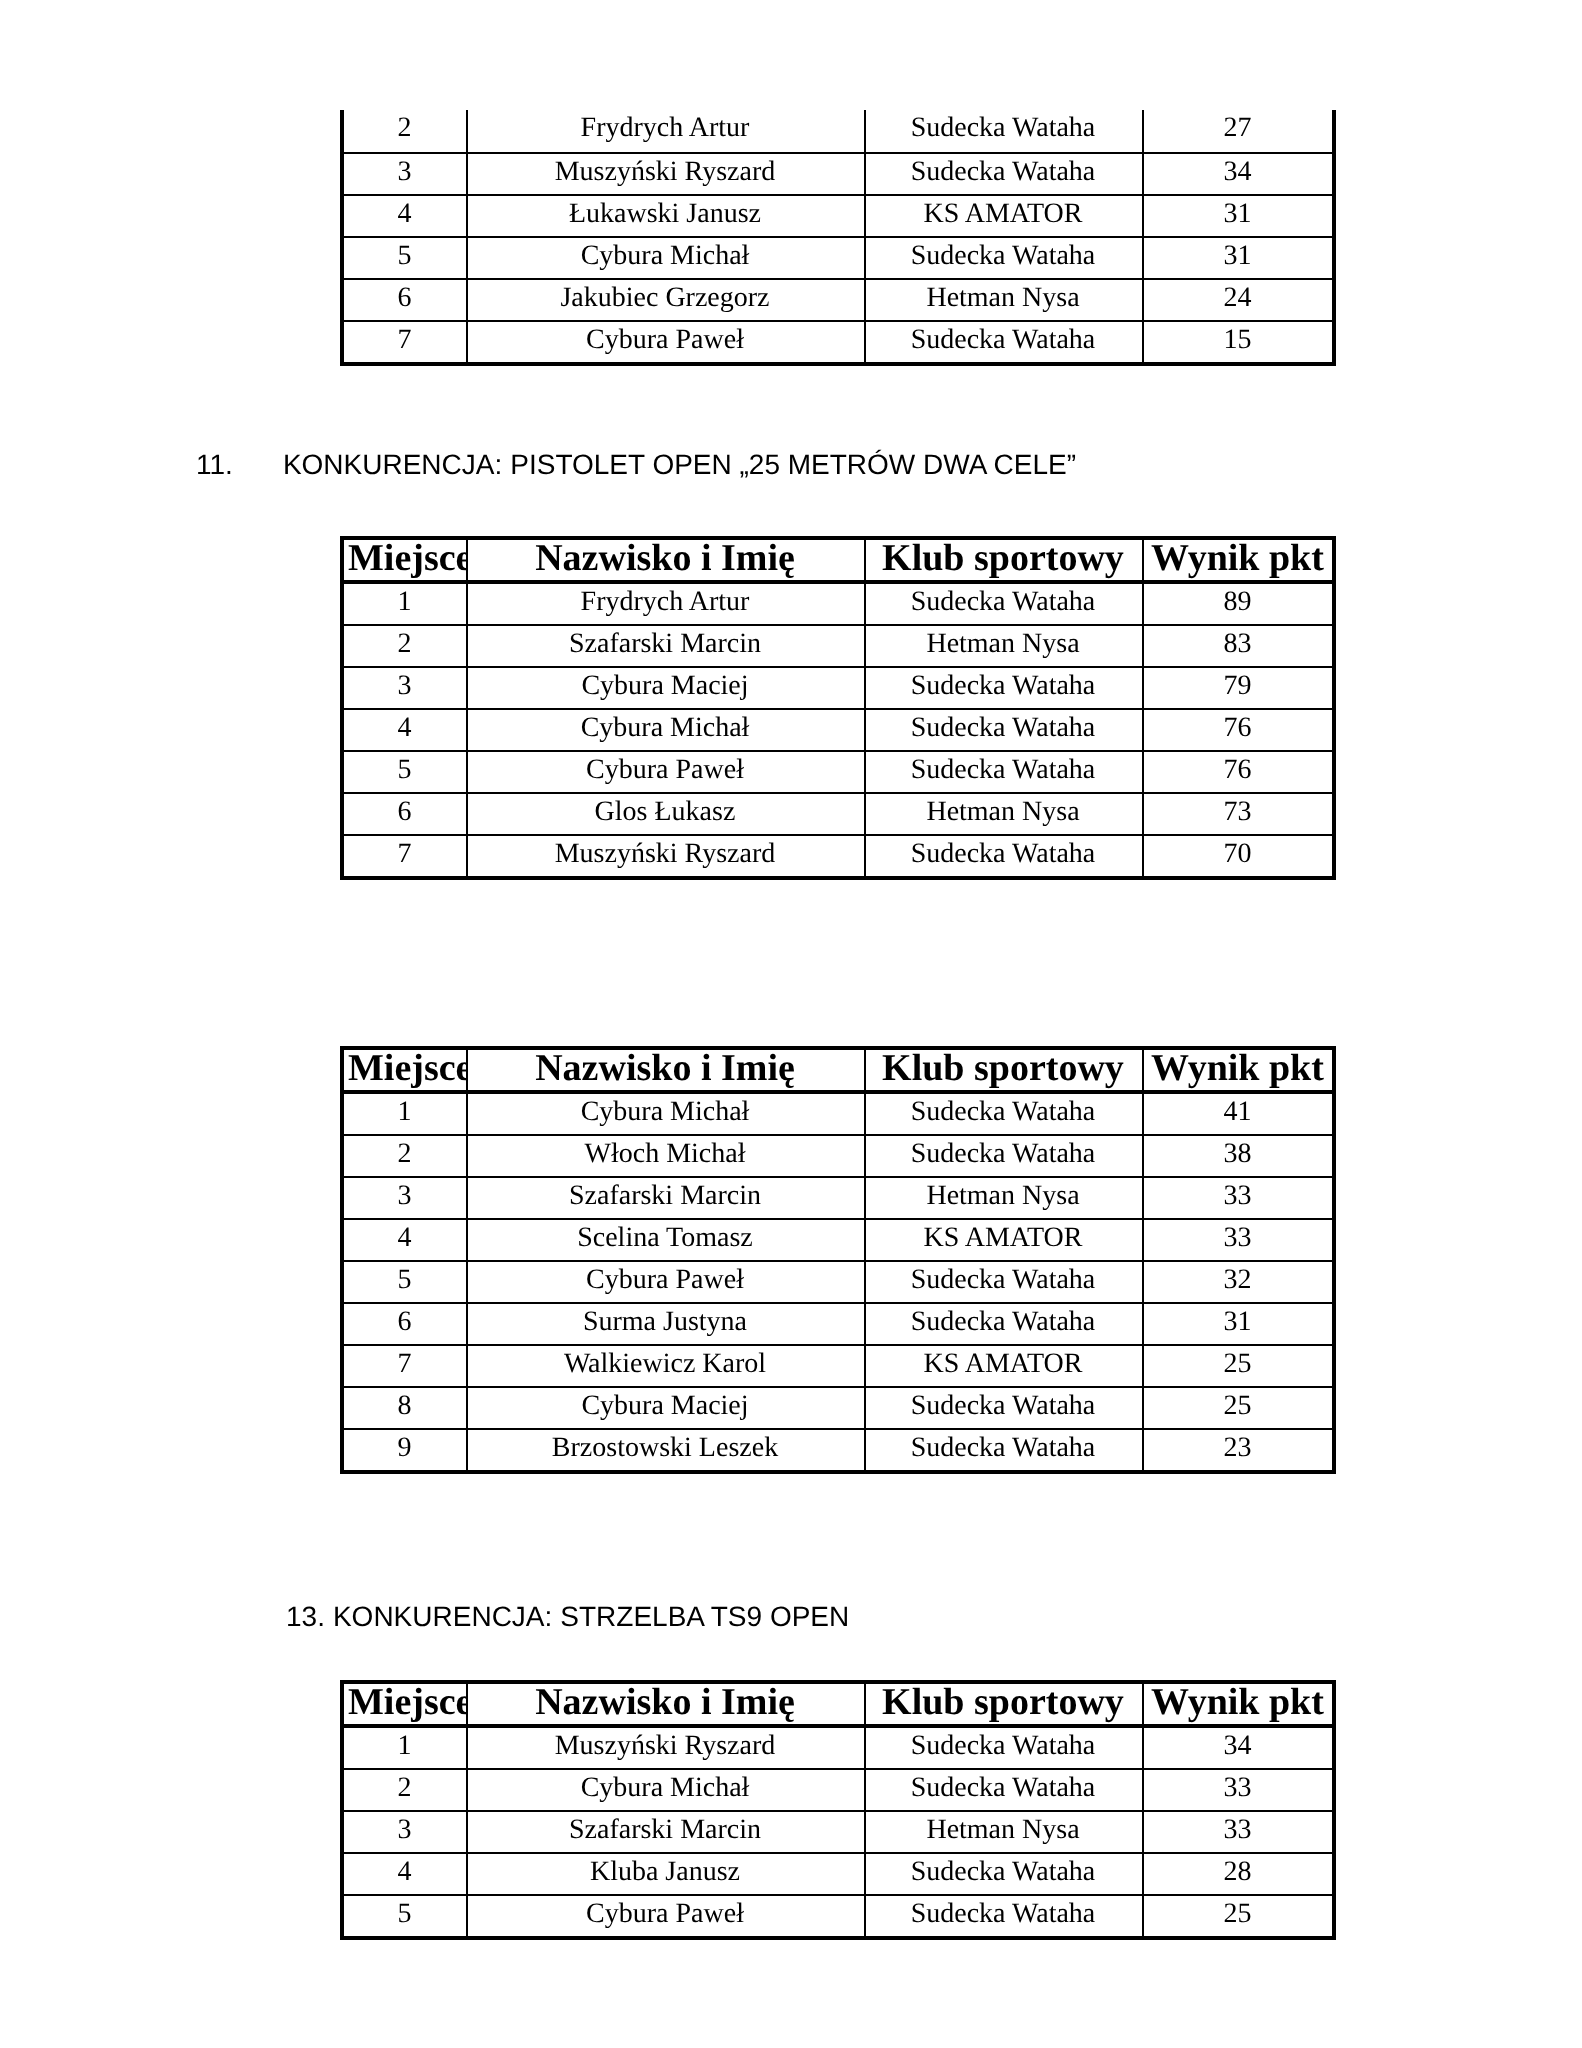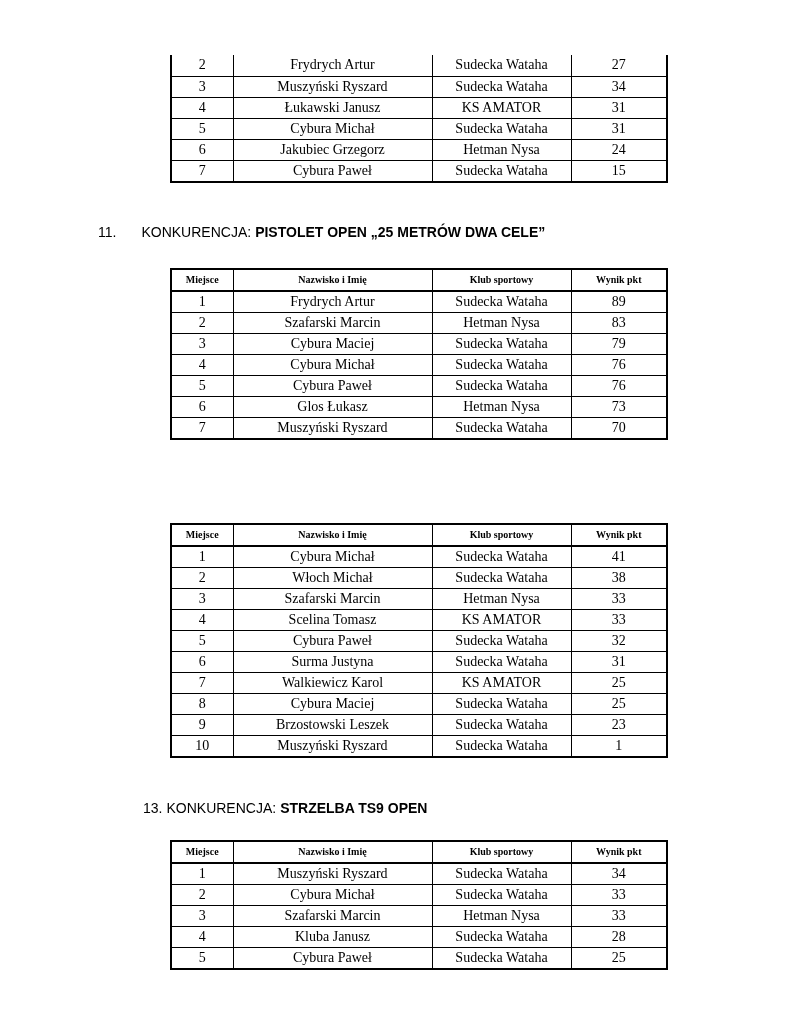--- a/index.html
+++ b/index.html
@@ -32,39 +32,39 @@
     vertical-align: middle;
     font-size: 14px;
     line-height: 20px;
     height: 21px;
     padding: 0 2px;
     white-space: nowrap;
     overflow: hidden;
   }
   .results-table th {
     font-weight: bold;
-    font-size: 10px;
+    font-size: 19px;
     border-bottom-width: 2px;
   }
   .results-table.continued,
   .results-table.continued tr:first-child td {
     border-top: none;
   }
   .heading {
     position: absolute;
     left: 98px;
     font-family: "Liberation Sans", sans-serif;
     font-size: 14px;
     line-height: 17px;
     color: #000000;
     white-space: nowrap;
   }
   .heading .hnum { margin-right: 25px; }
   .heading.tight .hnum { margin-right: 4px; margin-left: 45px; }
-  .heading .htitle { font-weight: bold; margin-left: 4px; }
+  .heading .htitle { font-weight: normal; margin-left: 4px; }
   
   #table-continued { top: 55px; }
   #heading-11 { top: 224px; }
   #table-11 { top: 268px; }
   #heading-12 { top: 480px; }
   #table-12 { top: 523px; }
   #heading-13 { top: 800px; }
   #table-13 { top: 840px; }
 </style>
 </head>
@@ -246,26 +246,20 @@
           <td>Cybura Maciej</td>
           <td>Sudecka Wataha</td>
           <td>25</td>
         </tr>
         <tr>
           <td>9</td>
           <td>Brzostowski Leszek</td>
           <td>Sudecka Wataha</td>
           <td>23</td>
         </tr>
-        <tr>
-          <td>10</td>
-          <td>Muszyński Ryszard</td>
-          <td>Sudecka Wataha</td>
-          <td>1</td>
-        </tr>
       </tbody>
   </table>
 
   <div class="heading tight" id="heading-13">
     <span class="hnum">13.</span><span class="hlabel">KONKURENCJA:</span><span class="htitle">STRZELBA TS9 OPEN</span>
   </div>
   <table class="results-table" id="table-13">
     <colgroup>
       <col style="width:62px">
         <col style="width:199px">

